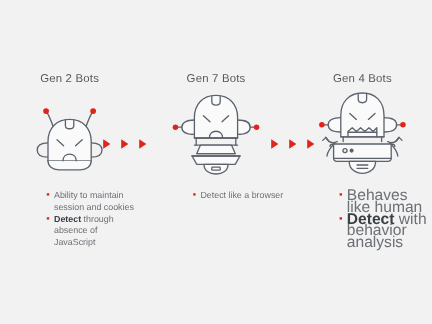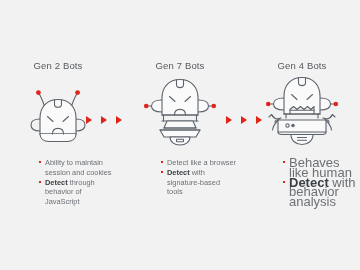--- a/index.html
+++ b/index.html
@@ -126,21 +126,21 @@
           <path d="M46.5,32.5 L41,37.5"></path>
 
           <path d="M30.5,50 C30.5,46.5 32.8,44.4 36,44.4 C39.2,44.4 41.5,46.5 41.5,50"></path>
         </g>
         <circle cx="16.4" cy="8.6" r="2.4" fill="#e2231a"></circle>
         <circle cx="55.6" cy="8.6" r="2.4" fill="#e2231a"></circle>
       </svg>
     </div>
     <ul class="bullets">
       <li><span>Ability to maintain session and cookies</span></li>
-      <li><b>Detect</b><span> through behavior of JavaScript</span></li>
+      <li><b>Detect</b><span> through absence of JavaScript</span></li>
     </ul>
   </div>
 
   <div class="arrows" id="arrows-1">
     <div class="arrow"></div>
     <div class="arrow"></div>
     <div class="arrow"></div>
   </div>
 
   <div class="gen-column" id="col-gen3">
@@ -174,21 +174,20 @@
 
           <path d="M28,61 C28,66 32.3,69 38,69 C43.7,69 48,66 48,61 Z" fill="#fafafa"></path>
           <rect x="34.5" y="63.2" width="7" height="2.6" rx="0.6"></rect>
         </g>
         <circle cx="4.2" cy="30" r="2.3" fill="#e2231a"></circle>
         <circle cx="71.8" cy="30" r="2.3" fill="#e2231a"></circle>
       </svg>
     </div>
     <ul class="bullets">
       <li><span>Detect like a browser</span></li>
-      <li><b>Detect</b><span> with signature-based tools</span></li>
     </ul>
   </div>
 
   <div class="arrows" id="arrows-2">
     <div class="arrow"></div>
     <div class="arrow"></div>
     <div class="arrow"></div>
   </div>
 
   <div class="gen-column" id="col-gen4">

